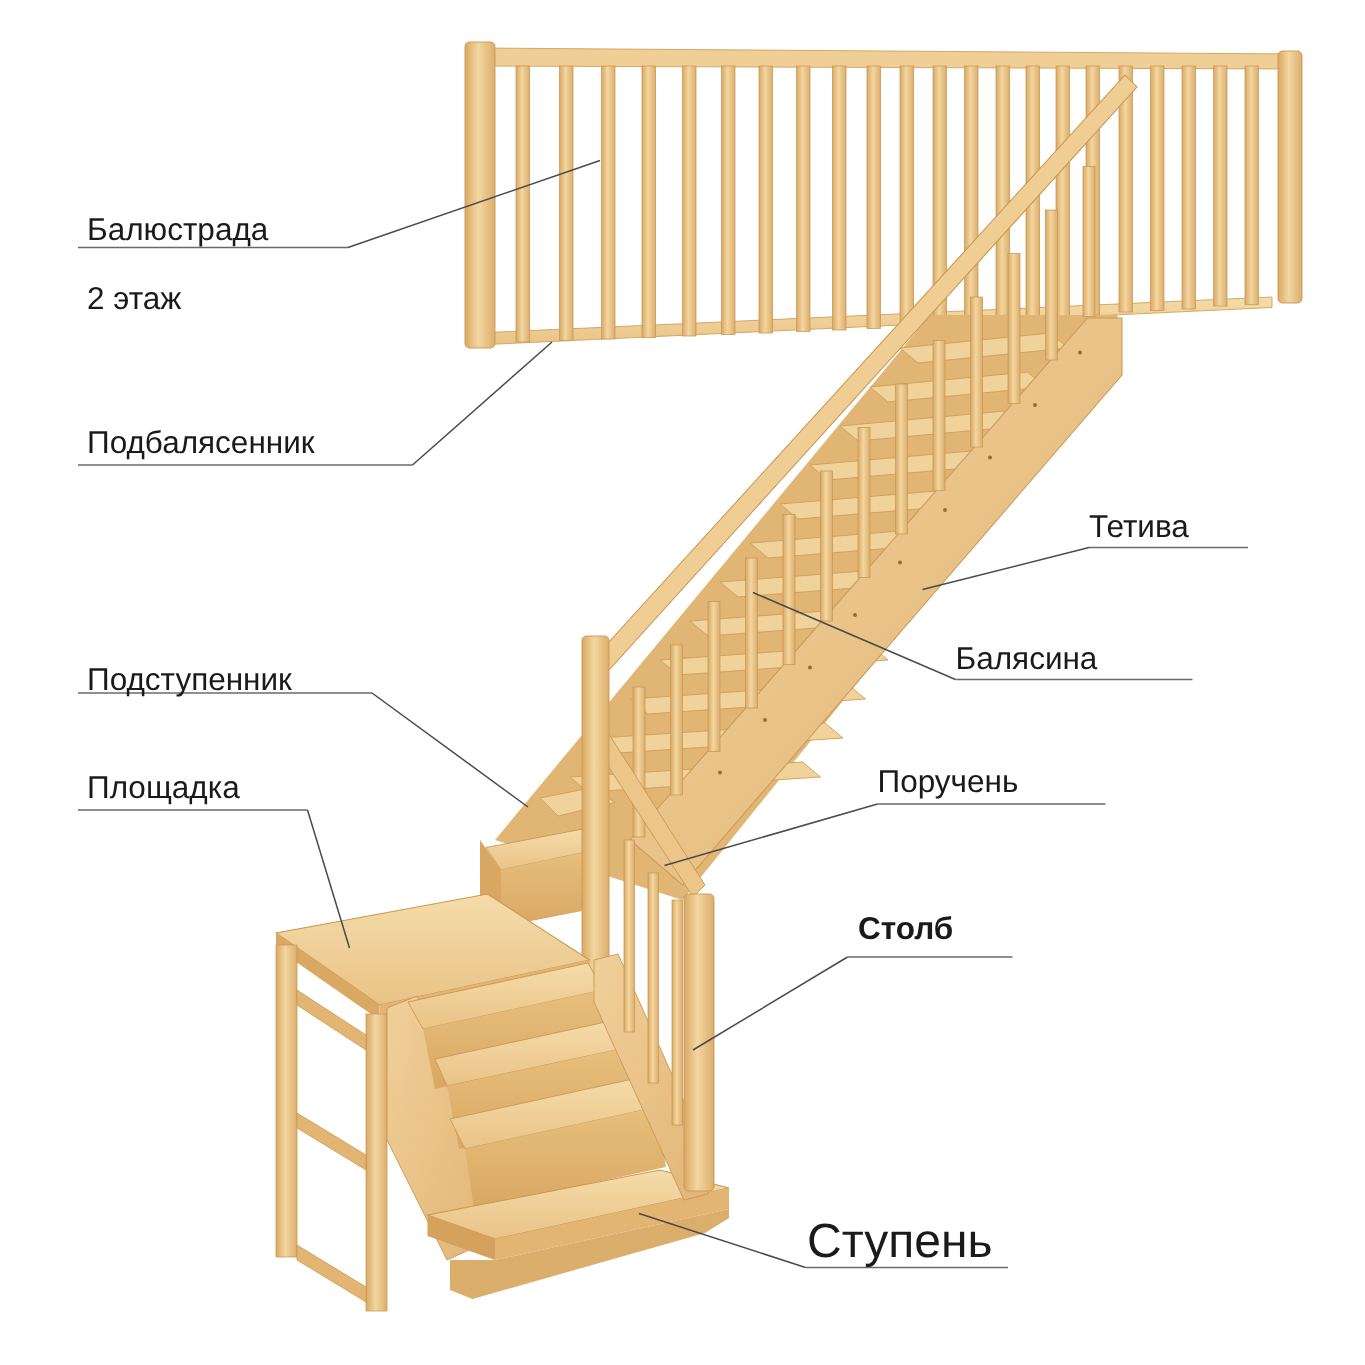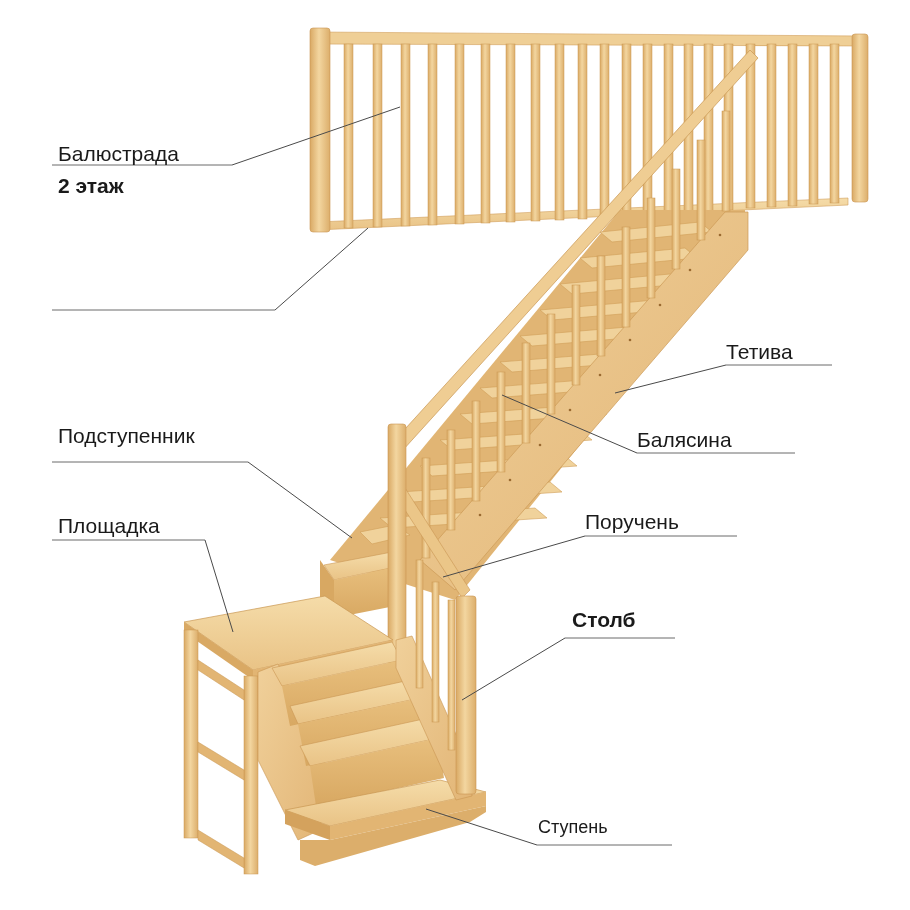--- a/index.html
+++ b/index.html
@@ -1,19 +1,19 @@
 <!DOCTYPE html>
 <html><head>
 <meta charset="utf-8">
 <style>
   html, body { margin: 0; padding: 0; background: #ffffff; }
   body { width: 910px; height: 910px; position: relative; overflow: hidden; font-family: "Liberation Sans", sans-serif; }
   #stage { position: absolute; left: 0; top: 0; width: 910px; height: 910px; }
   .label { position: absolute; color: #1a1a1a; font-family: "Liberation Sans", sans-serif; font-size: 21px; line-height: 24px; white-space: nowrap; }
-  .label.big { font-size: 18px; line-height: 30px; }
+  .label.big { font-size: 32px; line-height: 30px; }
   .leader { stroke: #4a4a4a; stroke-width: 1; fill: none; }
   .underline { stroke: #6a6a6a; stroke-width: 1; }
 </style>
 </head>
 <body>
 
 <div id="stage">
   <svg id="art" width="910" height="910" viewBox="0 0 910 910" xmlns="http://www.w3.org/2000/svg">
     <defs>
       <linearGradient id="woodV" x1="0" y1="0" x2="1" y2="0">
@@ -194,22 +194,23 @@
         <line x1="565" y1="638" x2="675" y2="638" class="underline"></line>
         <line x1="565" y1="638" x2="462" y2="700" class="leader"></line>
         <line x1="537" y1="845" x2="672" y2="845" class="underline"></line>
         <line x1="537" y1="845" x2="426" y2="809" class="leader"></line>
       </g>
   </svg>
 
   
   <div class="label" style="left:58px;top:142px;">
     <div>Балюстрада</div>
-    <div style="margin-top:8px;font-weight:bold;">2 этаж</div>
+    <div style="margin-top:22px;">2 этаж</div>
   </div>
+  <div class="label" style="left:58px;top:284px;">Подбалясенник</div>
   <div class="label" style="left:726px;top:340px;">Тетива</div>
   <div class="label" style="left:637px;top:428px;">Балясина</div>
-  <div class="label" style="left:58px;top:424px;text-align:right;">Подступенник</div>
+  <div class="label" style="left:58px;top:442px;text-align:right;">Подступенник</div>
   <div class="label" style="left:585px;top:510px;text-align:right;">Поручень</div>
   <div class="label" style="left:58px;top:514px;text-align:center;">Площадка</div>
   <div class="label" style="left:572px;top:608px;font-weight:bold;">Столб</div>
   <div class="label big" style="left:538px;top:812px;">Ступень</div>
 </div>
 
 </body></html>

